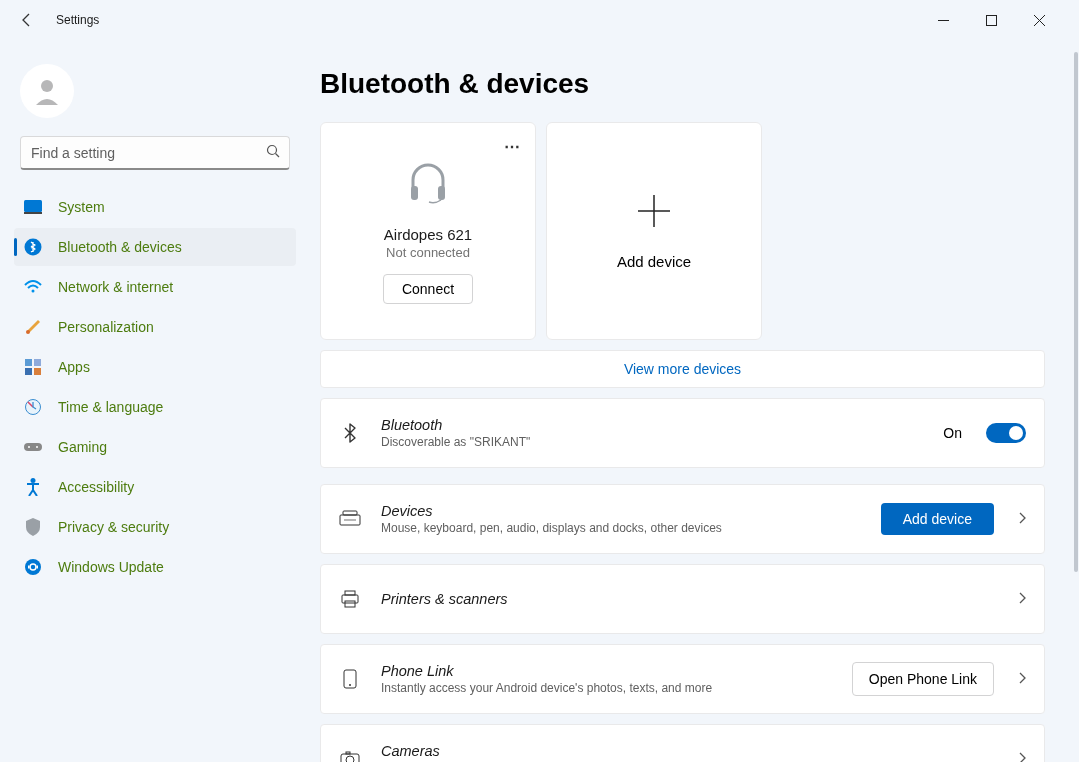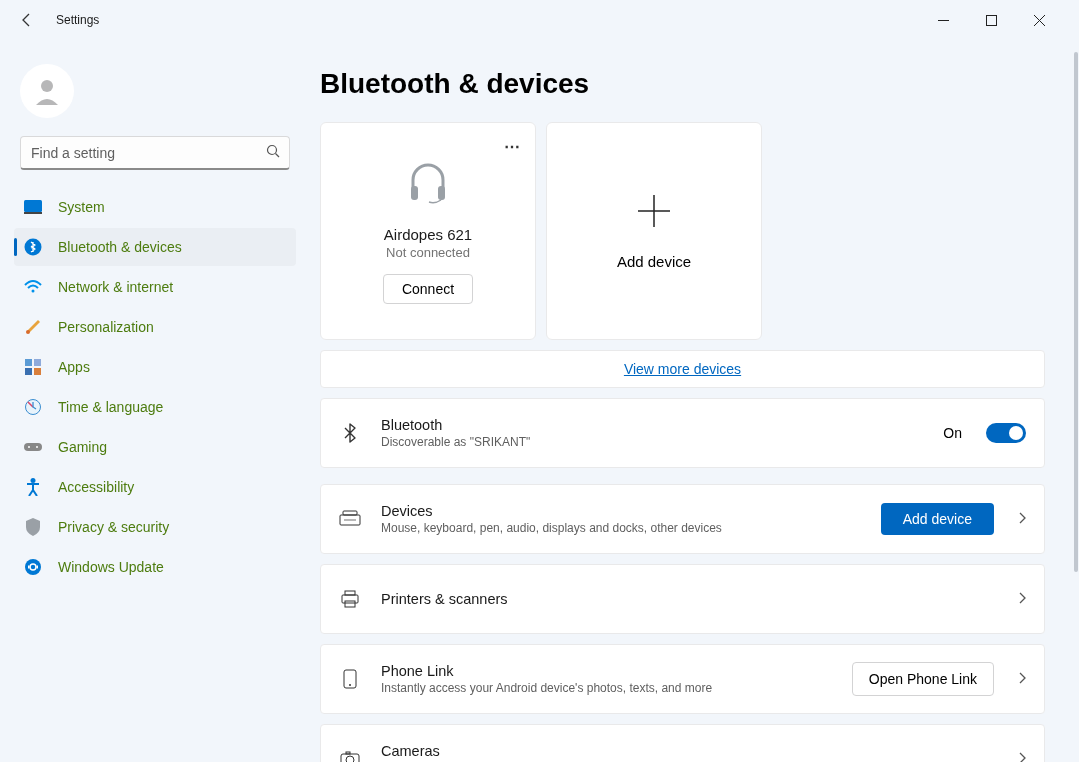--- a/index.html
+++ b/index.html
@@ -29,25 +29,25 @@
 .card, .add-card { width: 216px; height: 218px; background: #fff; border: 1px solid #e9e9ea; border-radius: 6px; position: relative; }
 .card .more { position: absolute; right: 14px; top: 14px; cursor: pointer; font-weight: bold; letter-spacing: 1px; color: #333; }
 .card-inner { display: flex; flex-direction: column; align-items: center; justify-content: center; height: 100%; padding: 12px; }
 .headphones-icon { margin-bottom: 18px; }
 .device-name { font-size: 15px; color: #1a1a1a; }
 .device-status { font-size: 13px; color: #737373; margin-top: 2px; }
 .connect-btn { margin-top: 14px; border: 1px solid #d3d3d4; background: #fff; border-radius: 4px; padding: 6px 18px; font-size: 14px; cursor: pointer; }
 .add-card { display: flex; flex-direction: column; align-items: center; justify-content: center; cursor: pointer; }
 .plus-svg { margin-bottom: 20px; }
 .add-text { font-size: 15px; }
-.view-more { margin-top: 10px; background: #fff; border: 1px solid #e9e9ea; border-radius: 4px; height: 38px; display: flex; align-items: center; justify-content: center; font-size: 14px; color: #0067c0; cursor: pointer; width: 725px; text-decoration: underline; }
+.view-more { margin-top: 10px; background: #fff; border: 1px solid #e9e9ea; border-radius: 4px; height: 38px; display: flex; align-items: center; justify-content: center; font-size: 14px; color: #0067c0; cursor: pointer; width: 725px; }
 .row { background: #fff; border: 1px solid #e9e9ea; border-radius: 4px; height: 70px; display: flex; align-items: center; padding: 0 18px; width: 725px; margin-top: 10px; gap: 20px; cursor: pointer; }
 .row .row-icon { width: 22px; display: flex; align-items: center; justify-content: center; color: #333; }
 .row .row-text { flex: 1; }
-.row .row-title { font-size: 14.5px; color: #1a1a1a; }
+.row .row-title { font-size: 14.5px; color: #1a1a1a; font-style: italic; }
 .row .row-sub { font-size: 12px; color: #5f5f5f; margin-top: 2px; }
 .row .row-actions { display: flex; align-items: center; gap: 24px; }
 .toggle-label { font-size: 14px; }
 .toggle { width: 40px; height: 20px; background: #0067c0; border-radius: 10px; position: relative; cursor: pointer; }
 .toggle::after { content: ""; position: absolute; right: 3px; top: 3px; width: 14px; height: 14px; background: #fff; border-radius: 50%; }
 .pill-btn { background: #0067c0; color: #fff; border: none; padding: 8px 22px; border-radius: 4px; font-size: 14px; cursor: pointer; }
 .outline-btn { background: #fff; border: 1px solid #d3d3d4; border-radius: 4px; padding: 8px 16px; font-size: 14px; cursor: pointer; }
 .chev { color: #555; }
 .scrollbar { position: absolute; right: 0; top: 40px; bottom: 0; width: 7px; background: transparent; }
 .scrollbar-thumb { position: absolute; right: 1px; top: 12px; width: 4px; height: 520px; background: #c1c7cf; border-radius: 2px; }

